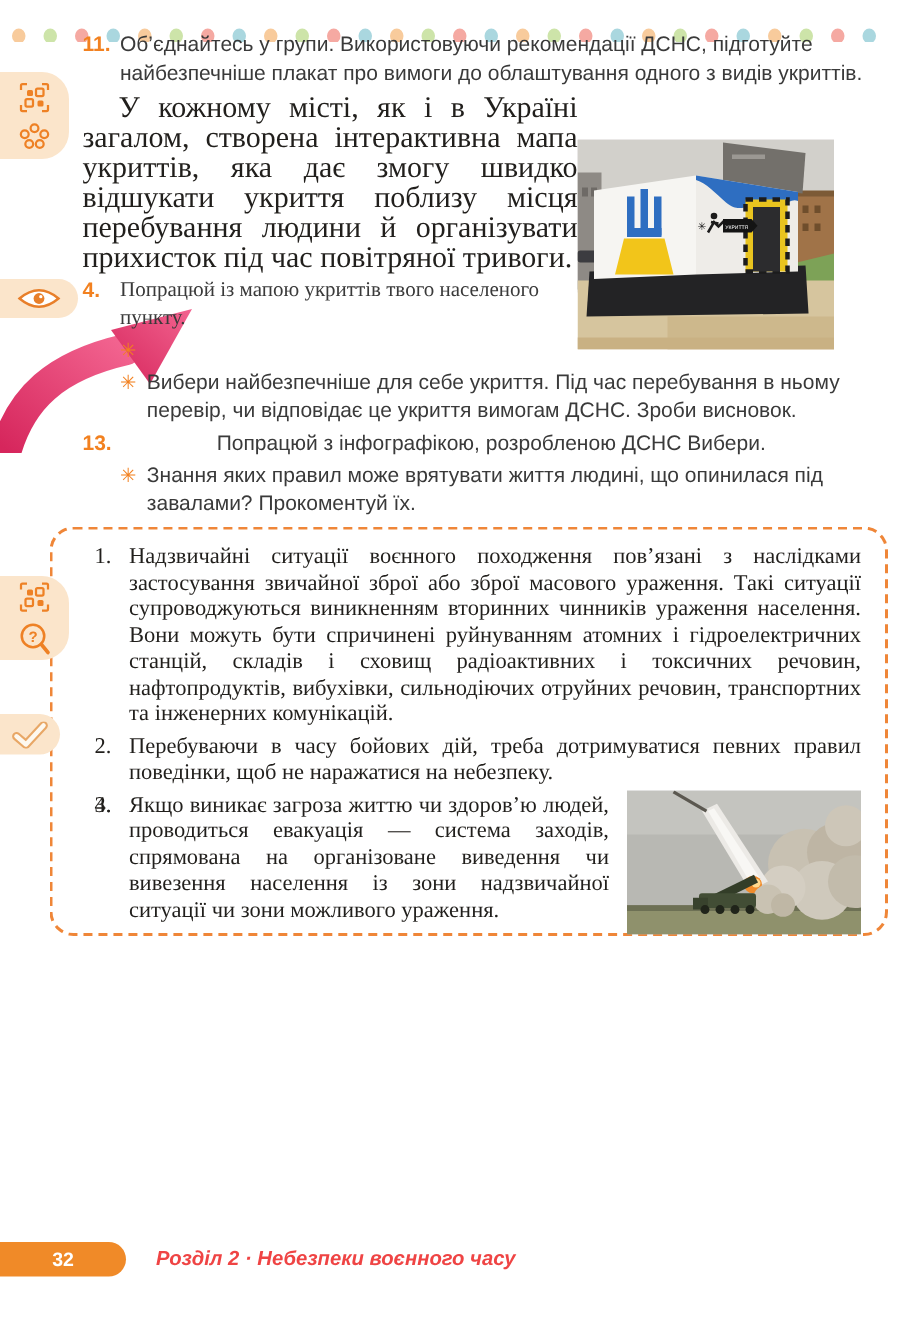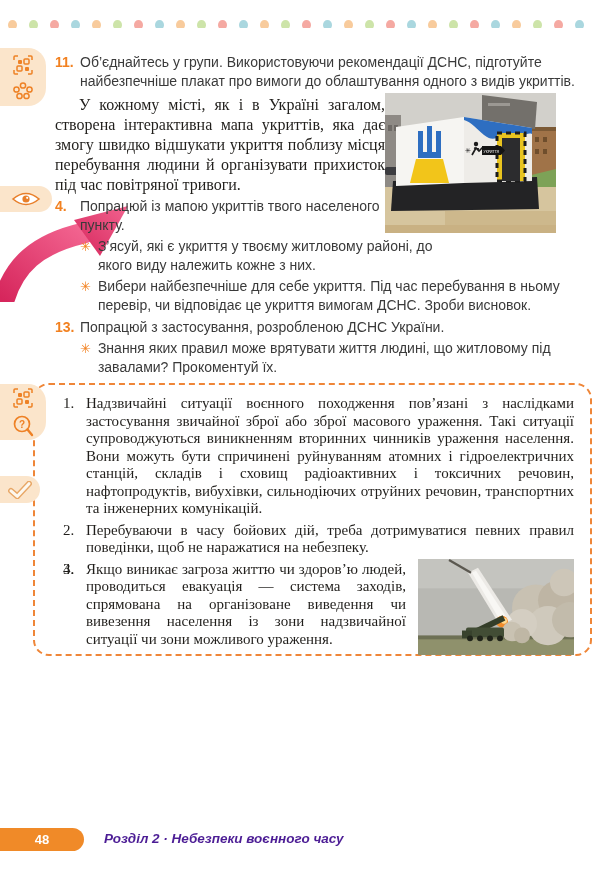--- a/index.html
+++ b/index.html
@@ -11,53 +11,53 @@
   
   .tab{position:absolute;left:0;background:#fbe5cb;border-radius:0 18px 18px 0;
        display:flex;flex-direction:column;align-items:center;justify-content:center;gap:5px;z-index:3;}
   .tab-t11{top:48px;width:46px;height:58px;}
   .tab-eye{top:186px;width:52px;height:26px;border-radius:0 14px 14px 0;}
   .tab-t13{top:384px;width:46px;height:56px;}
   .tab-check{top:476px;width:40px;height:27px;border-radius:0 14px 14px 0;}
   
   .arrow{position:absolute;left:0;top:200px;z-index:1;}
   
-  .content{position:relative;z-index:2;padding:53px 25px 0 55px;}
+  .content{position:relative;z-index:2;padding:20px 25px 0 55px;}
   .task{position:relative;padding-left:25px;font-size:14px;line-height:19px;color:#3a3a3a;}
   .tnum{position:absolute;left:0;top:0;font-weight:bold;color:#f28120;}
-  .serif{font-family:"Liberation Serif",serif;font-size:16px;line-height:20px;color:#211f1c;
+  .serif{font-family:"Liberation Serif",serif;font-size:20px;line-height:20px;color:#211f1c;
          text-align:justify;text-indent:24px;margin:0;}
   .para-map{width:330px;margin-top:4px;}
   .para-rubble{margin-top:2px;}
   .task-12{margin-top:2px;}
-  .task-12 .ttext{max-width:320px;}
+  .task-12 .ttext{max-width:320px;font-family:Liberation Serif, serif;}
   .bullet{display:flex;gap:7px;padding-left:25px;margin-top:2px;font-size:14px;line-height:19px;color:#3a3a3a;}
   .star{color:#f28120;font-size:13px;line-height:19px;flex:0 0 auto;}
   .b1 .btext{max-width:352px;}
   .heading{margin:4px 26px 0 0;text-align:center;font-weight:bold;font-size:18px;line-height:22px;color:#f5831d;}
-  .task-13{margin-top:3px;}
+  .task-13{margin-top:3px;text-align:center;}
   
   .rulebox{margin:6px 0 0 -22px;width:513px;border:2px dashed #ef8638;border-radius:16px;
            padding:8px 16px 6px 26px;font-family:"Liberation Serif",serif;font-size:15px;
            line-height:17.5px;color:#211f1c;}
   .rule{position:relative;padding-left:25px;text-align:justify;margin-top:4px;}
   .rule:first-child{margin-top:2px;}
   .rnum{position:absolute;left:2px;top:0;}
   .photo-rocket{float:right;width:156px;height:96px;margin:2px 0 6px 12px;}
   .photo-rocket svg{display:block;width:100%;height:100%;}
   
   .photo-shelter{position:absolute;left:385px;top:93px;width:171px;height:140px;z-index:1;}
   .photo-shelter svg{display:block;width:100%;height:100%;}
   
   .footer-dashes{position:absolute;left:14px;right:0;top:817px;height:6px;white-space:nowrap;overflow:hidden;}
   .page-badge{position:absolute;left:0;top:828px;width:84px;height:23px;background:#f08a28;
               border-radius:0 12px 12px 0;color:#ffffff;font-weight:bold;font-size:13px;
               display:flex;align-items:center;justify-content:center;}
   .chapter{position:absolute;left:104px;top:831px;font-style:italic;font-weight:bold;
-           font-size:13.5px;color:#4c1d95;}
+           font-size:13.5px;color:#ef4444;}
 </style>
 </head>
 <body>
 
 <div class="page">
 
   <div class="dots-row"><span style="background: rgb(248, 203, 156);"></span><span style="background: rgb(205, 228, 169);"></span><span style="background: rgb(245, 169, 162);"></span><span style="background: rgb(170, 215, 223);"></span><span style="background: rgb(248, 203, 156);"></span><span style="background: rgb(205, 228, 169);"></span><span style="background: rgb(245, 169, 162);"></span><span style="background: rgb(170, 215, 223);"></span><span style="background: rgb(248, 203, 156);"></span><span style="background: rgb(205, 228, 169);"></span><span style="background: rgb(245, 169, 162);"></span><span style="background: rgb(170, 215, 223);"></span><span style="background: rgb(248, 203, 156);"></span><span style="background: rgb(205, 228, 169);"></span><span style="background: rgb(245, 169, 162);"></span><span style="background: rgb(170, 215, 223);"></span><span style="background: rgb(248, 203, 156);"></span><span style="background: rgb(205, 228, 169);"></span><span style="background: rgb(245, 169, 162);"></span><span style="background: rgb(170, 215, 223);"></span><span style="background: rgb(248, 203, 156);"></span><span style="background: rgb(205, 228, 169);"></span><span style="background: rgb(245, 169, 162);"></span><span style="background: rgb(170, 215, 223);"></span><span style="background: rgb(248, 203, 156);"></span><span style="background: rgb(205, 228, 169);"></span><span style="background: rgb(245, 169, 162);"></span><span style="background: rgb(170, 215, 223);"></span></div>
 
   <div class="tab tab-t11">
     <svg width="22" height="22" viewBox="0 0 22 22">
@@ -178,37 +178,36 @@
 
     <p class="serif para-map">У кожному місті, як і в Україні загалом, створена інтерактивна мапа укриттів, яка дає змогу швидко відшукати укриття поблизу місця перебування людини й організувати прихисток під час повітряної тривоги.</p>
 
     <div class="task task-12">
       <span class="tnum">4.</span>
       <div class="ttext">Попрацюй із мапою укриттів твого населеного пункту.</div>
     </div>
 
     <div class="bullet b1">
       <span class="star">✳</span>
-      <div class="btext">З’ясуй, які є укриття у твоєму житловому районі, до якого виду належить кожне з них.</div>
     </div>
     <div class="bullet b2">
       <span class="star">✳</span>
       <div class="btext">Вибери найбезпечніше для себе укриття. Під час перебування в ньому перевір, чи відповідає це укриття вимогам ДСНС. Зроби висновок.</div>
     </div>
 
 
 
     <div class="task task-13">
       <span class="tnum">13.</span>
-      <div class="ttext">Попрацюй з застосування, розробленою ДСНС України.</div>
+      <div class="ttext">Попрацюй з інфографікою, розробленою ДСНС Вибери.</div>
     </div>
 
     <div class="bullet b3">
       <span class="star">✳</span>
-      <div class="btext">Знання яких правил може врятувати життя людині, що житловому під завалами? Прокоментуй їх.</div>
+      <div class="btext">Знання яких правил може врятувати життя людині, що опинилася під завалами? Прокоментуй їх.</div>
     </div>
 
     <div class="rulebox">
       <div class="rule">
         <span class="rnum">1.</span><span>Надзвичайні ситуації воєнного походження пов’язані з наслідками застосування звичайної зброї або зброї масового ураження. Такі ситуації супроводжуються виникненням вторинних чинників ураження населення. Вони можуть бути спричинені руйнуванням атомних і гідроелектричних станцій, складів і сховищ радіоактивних і токсичних речовин, нафтопродуктів, вибухівки, сильнодіючих отруйних речовин, транспортних та інженерних комунікацій.</span>
       </div>
       <div class="rule">
         <span class="rnum">2.</span><span>Перебуваючи в часу бойових дій, треба дотримуватися певних правил поведінки, щоб не наражатися на небезпеку.</span>
       </div>
 
@@ -246,17 +245,17 @@
       </div>
       <div class="rule">
         <span class="rnum">4.</span><span>Якщо виникає загроза життю чи здоров’ю людей, проводиться евакуація — система заходів, спрямована на організоване виведення чи вивезення населення із зони надзвичайної ситуації чи зони можливого ураження.</span>
       </div>
     </div>
 
   </main>
 
   <div class="footer-dashes"></div>
   <div class="page-badge">
-    <span>48</span>
+    <span>32</span>
   </div>
   <div class="chapter">Розділ 2 · Небезпеки воєнного часу</div>
 
 </div>
 
 </body></html>

